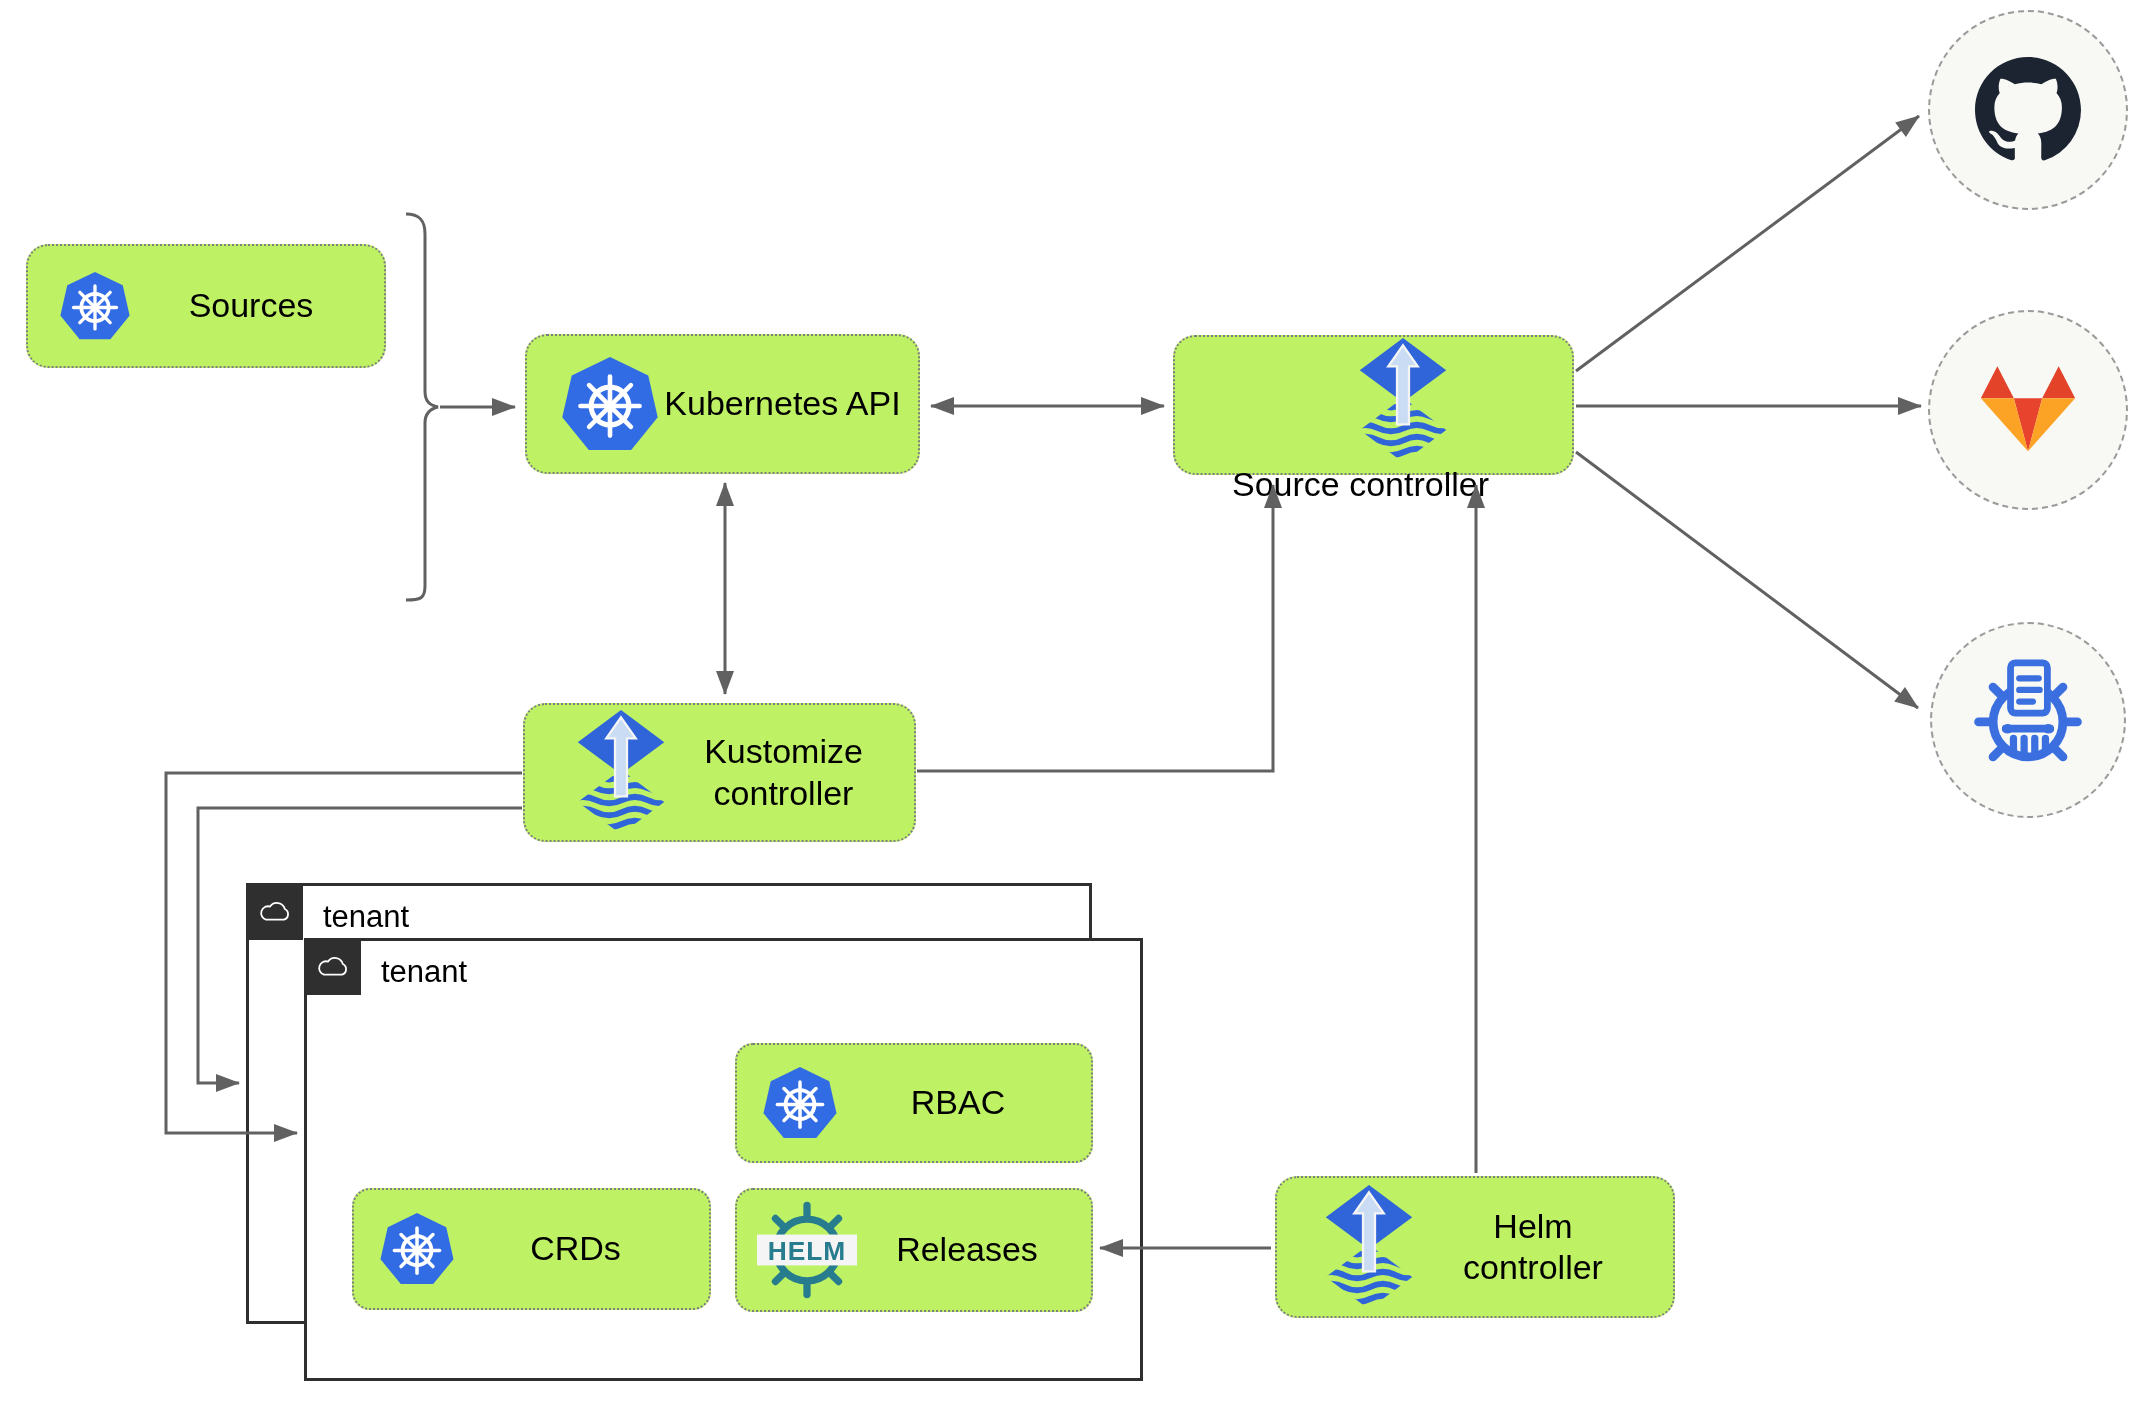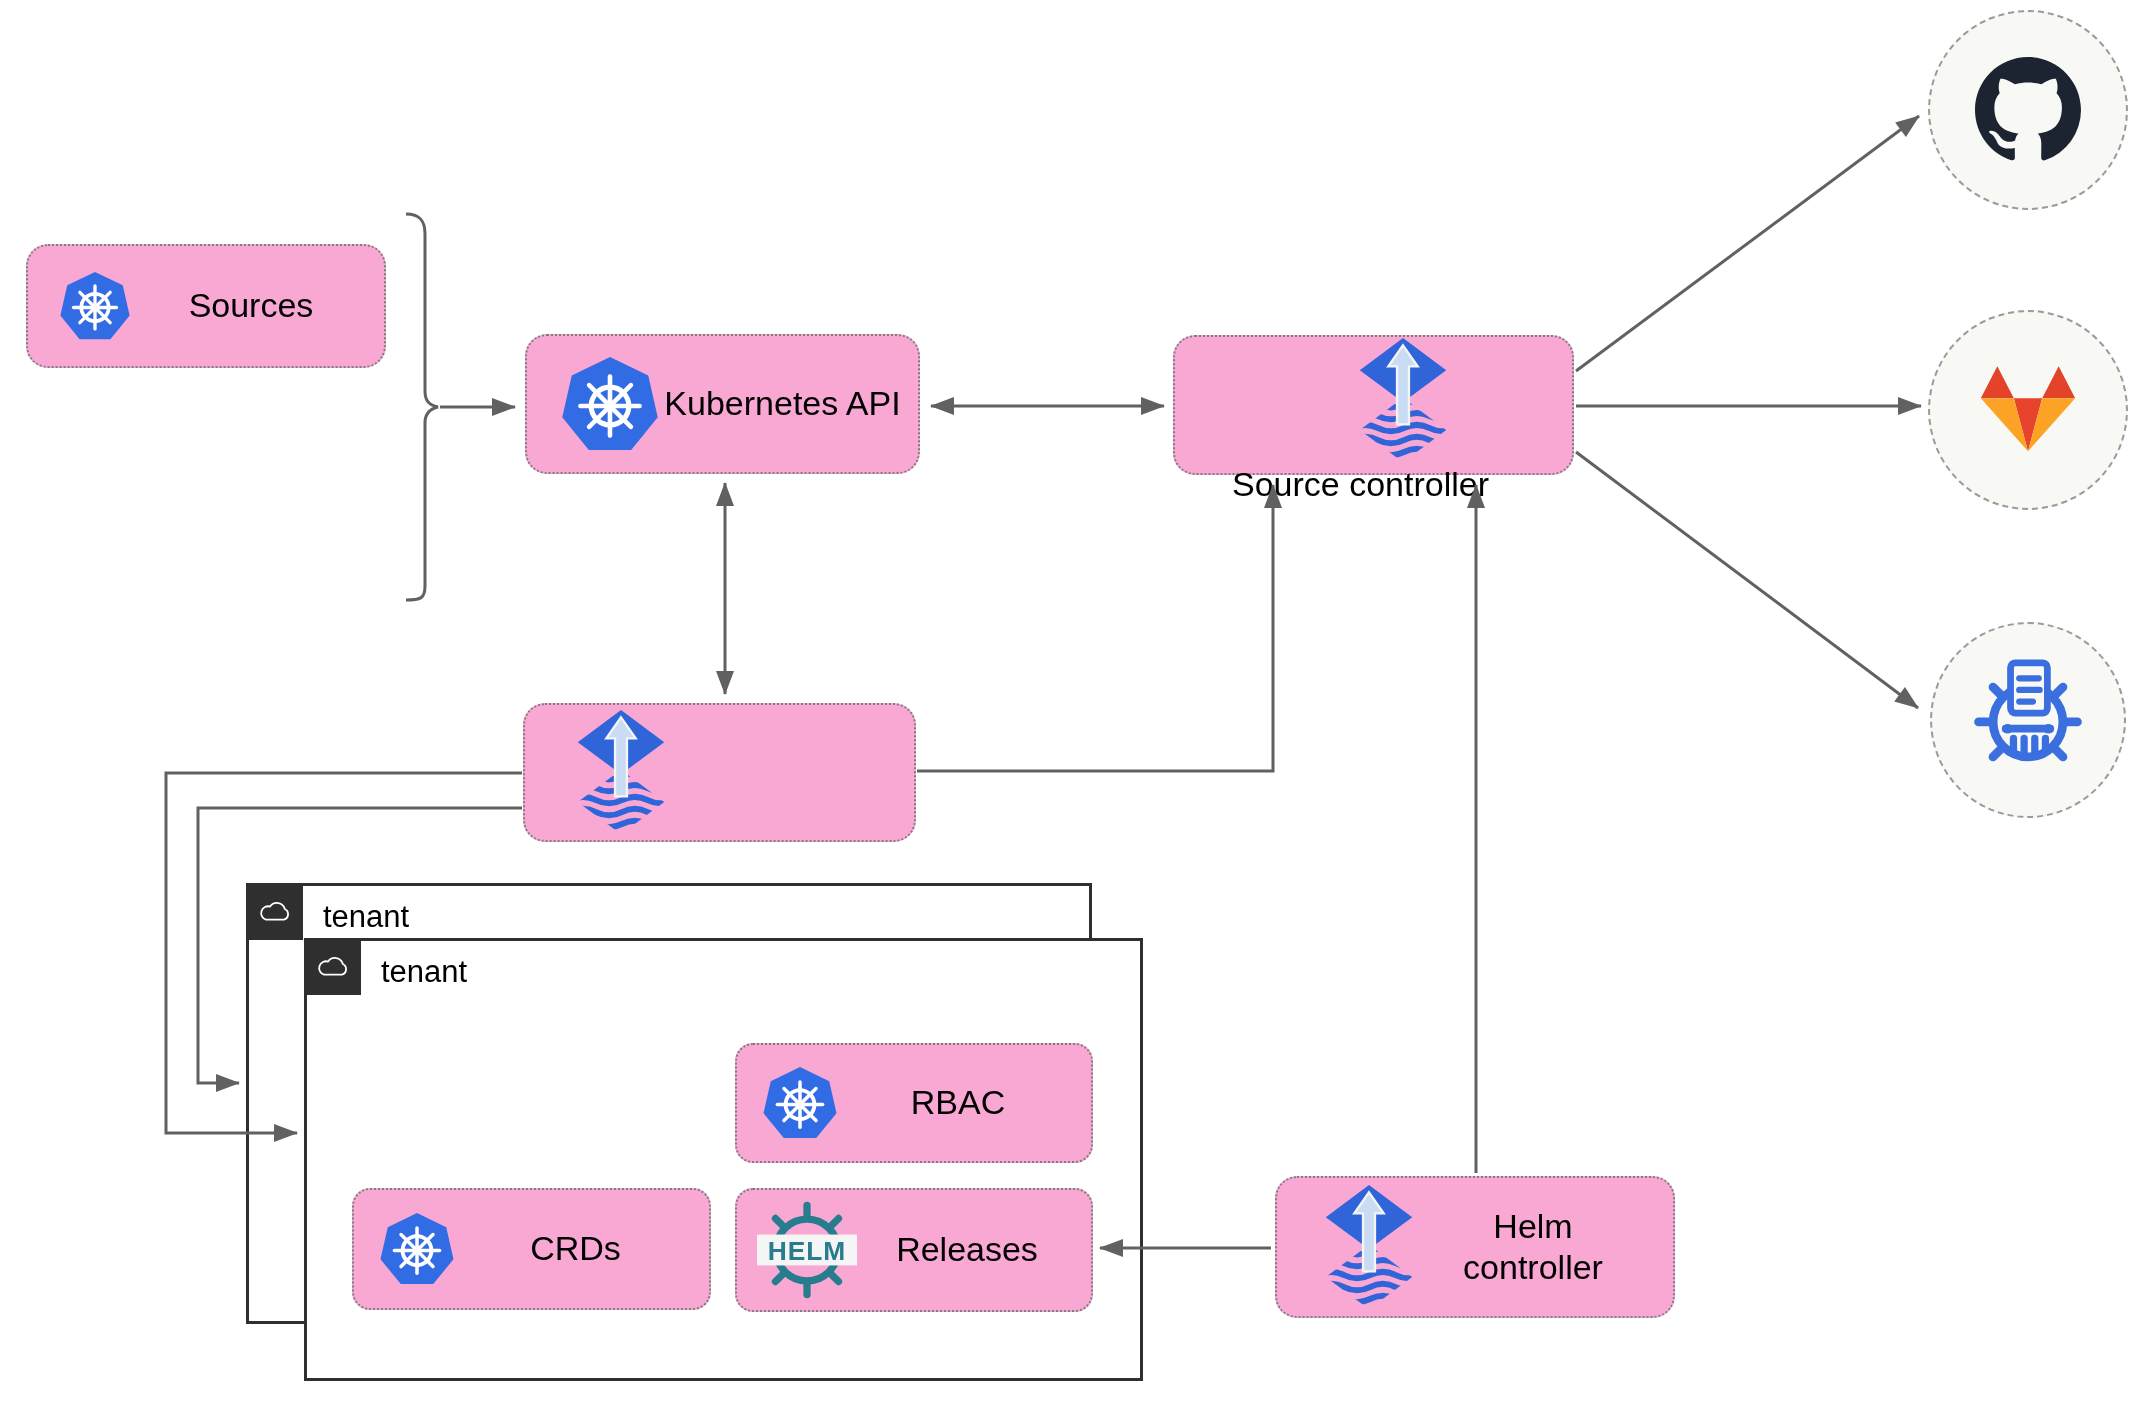--- a/index.html
+++ b/index.html
@@ -1,19 +1,19 @@
 <!DOCTYPE html>
 <html><head>
 <meta charset="utf-8">
 <style>
   html,body{margin:0;padding:0;background:#ffffff;}
   .canvas{position:relative;width:2144px;height:1407px;background:#ffffff;
           font-family:"Liberation Sans",sans-serif;overflow:hidden;}
   
-  .node{position:absolute;background:#f9a8d4;border:2.5px dotted #7d7d7d;border-radius:22px;
+  .node{position:absolute;background:#bef264;border:2.5px dotted #7d7d7d;border-radius:22px;
         display:flex;align-items:center;box-sizing:border-box;z-index:2;}
   .node .label{flex:1 1 auto;text-align:center;font-size:34px;color:#000;line-height:1.22;
                padding-right:14px;}
   .ic{flex:0 0 auto;}
   
   .ext{position:absolute;border:2.5px dashed #9a9a9a;border-radius:50%;background:#f8f8f5;
        display:flex;align-items:center;justify-content:center;box-sizing:border-box;z-index:2;}
   
   .tenant{position:absolute;background:#ffffff;border:3px solid #2F2F2F;box-sizing:border-box;}
   .tenant-head{position:absolute;left:-3px;top:-3px;width:57px;height:57px;background:#2F2F2F;
@@ -117,20 +117,21 @@
         </clipPath>
       <g clip-path="url(#fxcB)" stroke="#3065DA" stroke-width="6.5" fill="none">
         <path d="M-5,73 Q9,66 23,73 T51,73 T79,73 T107,73"></path>
         <path d="M-5,86 Q9,79 23,86 T51,86 T79,86 T107,86"></path>
         <path d="M-5,99 Q9,92 23,99 T51,99 T79,99 T107,99"></path>
         <path d="M-5,112 Q9,105 23,112 T51,112 T79,112 T107,112"></path>
         <path d="M-5,125 Q9,118 23,125 T51,125 T79,125 T107,125"></path>
       </g>
       <polygon points="50,9 66,32 56.5,32 56.5,95 43.5,95 43.5,32 34,32" fill="#C9DCF4" stroke="#F5F5F5" stroke-width="2.5"></polygon>
     </svg>
+    <span class="label" style="padding:0 22px 0 8px;">Kustomize controller</span>
   </div>
 
   <div class="node" style="left:1275px;top:1176px;width:400px;height:142px;">
     <svg class="ic" width="92" height="127" viewBox="0 0 100 138" style="margin-left:46px;">
       <polygon points="50,1 97,36 50,71 3,36" fill="#3065DA"></polygon>
       <clipPath id="fxcC">
           <polygon points="50,66 97,101 50,136 3,101"></polygon>
         </clipPath>
       <g clip-path="url(#fxcC)" stroke="#3065DA" stroke-width="6.5" fill="none">
         <path d="M-5,73 Q9,66 23,73 T51,73 T79,73 T107,73"></path>

